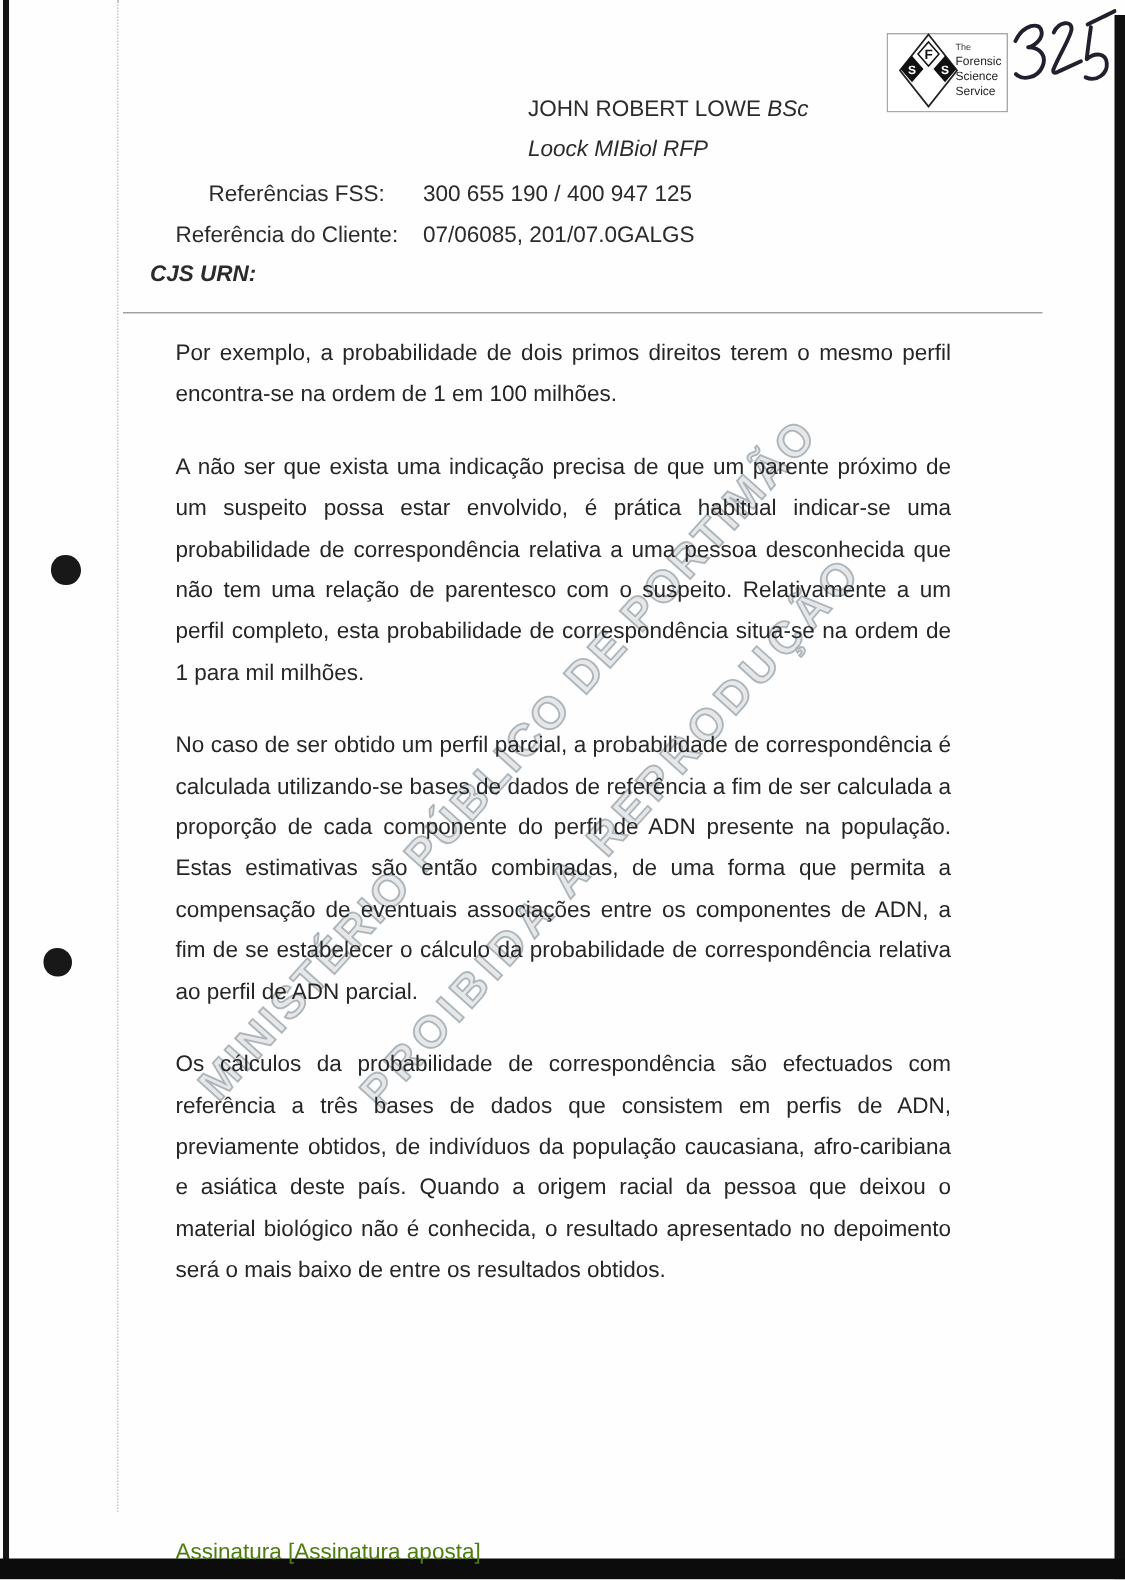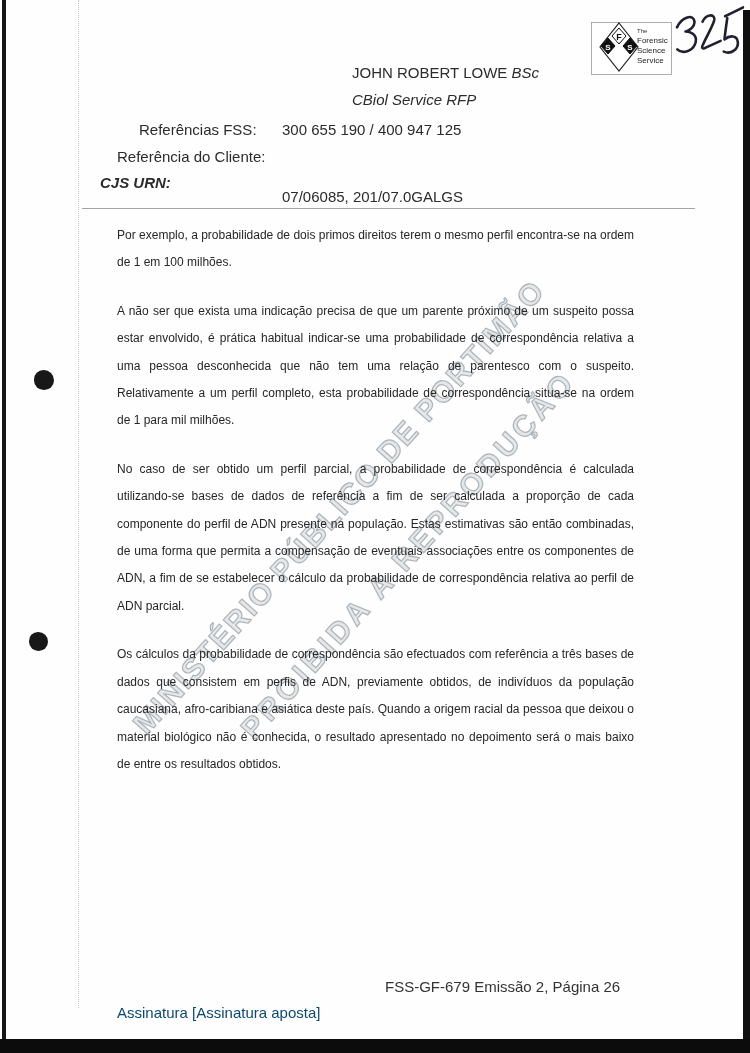--- a/index.html
+++ b/index.html
@@ -28,50 +28,50 @@
   
   .abs{position:absolute;white-space:nowrap;}
   .fs15{font-size:15px;}
   .it{font-style:italic;}
   .hdr-label-1{left:117px;top:64px;}
   .hdr-name{left:352px;top:64px;text-align:center;}
   .hdr-cred{left:352px;top:91px;}
   .ref-label-1{left:117px;top:121px;margin-left:22px;}
   .ref-val-1{left:282px;top:121px;}
   .ref-label-2{left:117px;top:148px;}
-  .ref-val-2{left:282px;top:148px;margin-top:40px;}
+  .ref-val-2{left:282px;top:148px;}
   .cjs{left:100px;top:174px;font-weight:bold;}
   .divider{position:absolute;left:82px;top:208px;width:613px;height:1px;background:#a3a3a3;}
 
   
   .watermark{
     position:absolute;z-index:0;white-space:nowrap;
     font-weight:700;font-size:30px;
     color:rgba(164,173,179,0.28);
     -webkit-text-stroke:1.2px rgba(150,160,167,0.75);
     transform:rotate(-48deg);
   }
   .wm-1{left:40px;top:490px;letter-spacing:2px;}
   .wm-2{left:167px;top:538px;letter-spacing:4px;}
 
   
   .body-text{
     position:absolute;left:117px;top:222px;width:517px;z-index:1;
   }
   .body-text p{
     margin:0 0 21px 0;
-    font-size:12px;line-height:27.4px;
+    font-size:15px;line-height:27.4px;
     text-align:justify;
     color:#262626;
   }
   .translation{position:absolute;left:117px;top:870px;font-size:15px;font-weight:700;color:#222;z-index:1;}
   .sig-line{display:inline-block;width:150px;border-bottom:2px solid #2a2a2a;margin-left:7px;height:13px;}
 
   
-  .footer-sig{left:117px;top:1004px;color:#0c4a6e;}
+  .footer-sig{left:117px;top:1026px;color:#4d7c0f;}
   .footer-ref{left:385px;top:978px;color:#333;}
 </style>
 </head>
 <body>
 
 <div class="page">
 
   <div class="edge-left"></div>
   <div class="edge-right"></div>
   <div class="edge-bottom"></div>
@@ -104,34 +104,33 @@
       <g fill="none" stroke="#20202e" stroke-width="2.6" stroke-linecap="round" stroke-linejoin="round">
         <path d="M 6,16 C 12,6 24,4 24,12 C 24,18 16,21 14,21 C 22,22 26,28 22,35 C 18,42 8,43 4,38"></path>
         <path d="M 32,13 C 36,6 45,6 44,12 C 43,17 35,27 30,36 C 28,39 29,41 33,39 L 48,34"></path>
         <path d="M 57,12 C 55,20 53,28 52,33 C 58,29 65,30 65,37 C 65,44 57,49 50,45"></path>
         <path d="M 55,10 C 63,7 69,5 74,3"></path>
       </g>
     </svg>
   </div>
 
   <span class="abs fs15 hdr-name"><span>JOHN ROBERT LOWE</span>&nbsp;<span class="it">BSc</span></span>
-  <span class="abs fs15 it hdr-cred">CBiol Service RFP</span>
+  <span class="abs fs15 it hdr-cred">Loock MIBiol RFP</span>
 
   <span class="abs fs15 ref-label-1">Referências FSS:</span>
   <span class="abs fs15 ref-val-1">300 655 190 / 400 947 125</span>
   <span class="abs fs15 ref-label-2">Referência do Cliente:</span>
   <span class="abs fs15 ref-val-2">07/06085, 201/07.0GALGS</span>
   <span class="abs fs15 it cjs">CJS URN:</span>
 
   <div class="divider"></div>
 
   <div class="body-text">
     <p>Por exemplo, a probabilidade de dois primos direitos terem o mesmo perfil encontra-se na ordem de 1 em 100 milhões.</p>
     <p>A não ser que exista uma indicação precisa de que um parente próximo de um suspeito possa estar envolvido, é prática habitual indicar-se uma probabilidade de correspondência relativa a uma pessoa desconhecida que não tem uma relação de parentesco com o suspeito. Relativamente a um perfil completo, esta probabilidade de correspondência situa-se na ordem de 1 para mil milhões.</p>
     <p>No caso de ser obtido um perfil parcial, a probabilidade de correspondência é calculada utilizando-se bases de dados de referência a fim de ser calculada a proporção de cada componente do perfil de ADN presente na população. Estas estimativas são então combinadas, de uma forma que permita a compensação de eventuais associações entre os componentes de ADN, a fim de se estabelecer o cálculo da probabilidade de correspondência relativa ao perfil de ADN parcial.</p>
     <p>Os cálculos da probabilidade de correspondência são efectuados com referência a três bases de dados que consistem em perfis de ADN, previamente obtidos, de indivíduos da população caucasiana, afro-caribiana e asiática deste país. Quando a origem racial da pessoa que deixou o material biológico não é conhecida, o resultado apresentado no depoimento será o mais baixo de entre os resultados obtidos.</p>
   </div>
 
 
   <span class="abs fs15 footer-sig">Assinatura [Assinatura aposta]</span>
-  <span class="abs fs15 footer-ref">FSS-GF-679 Emissão 2, Página 26</span>
 
 </div>
 
 </body></html>

